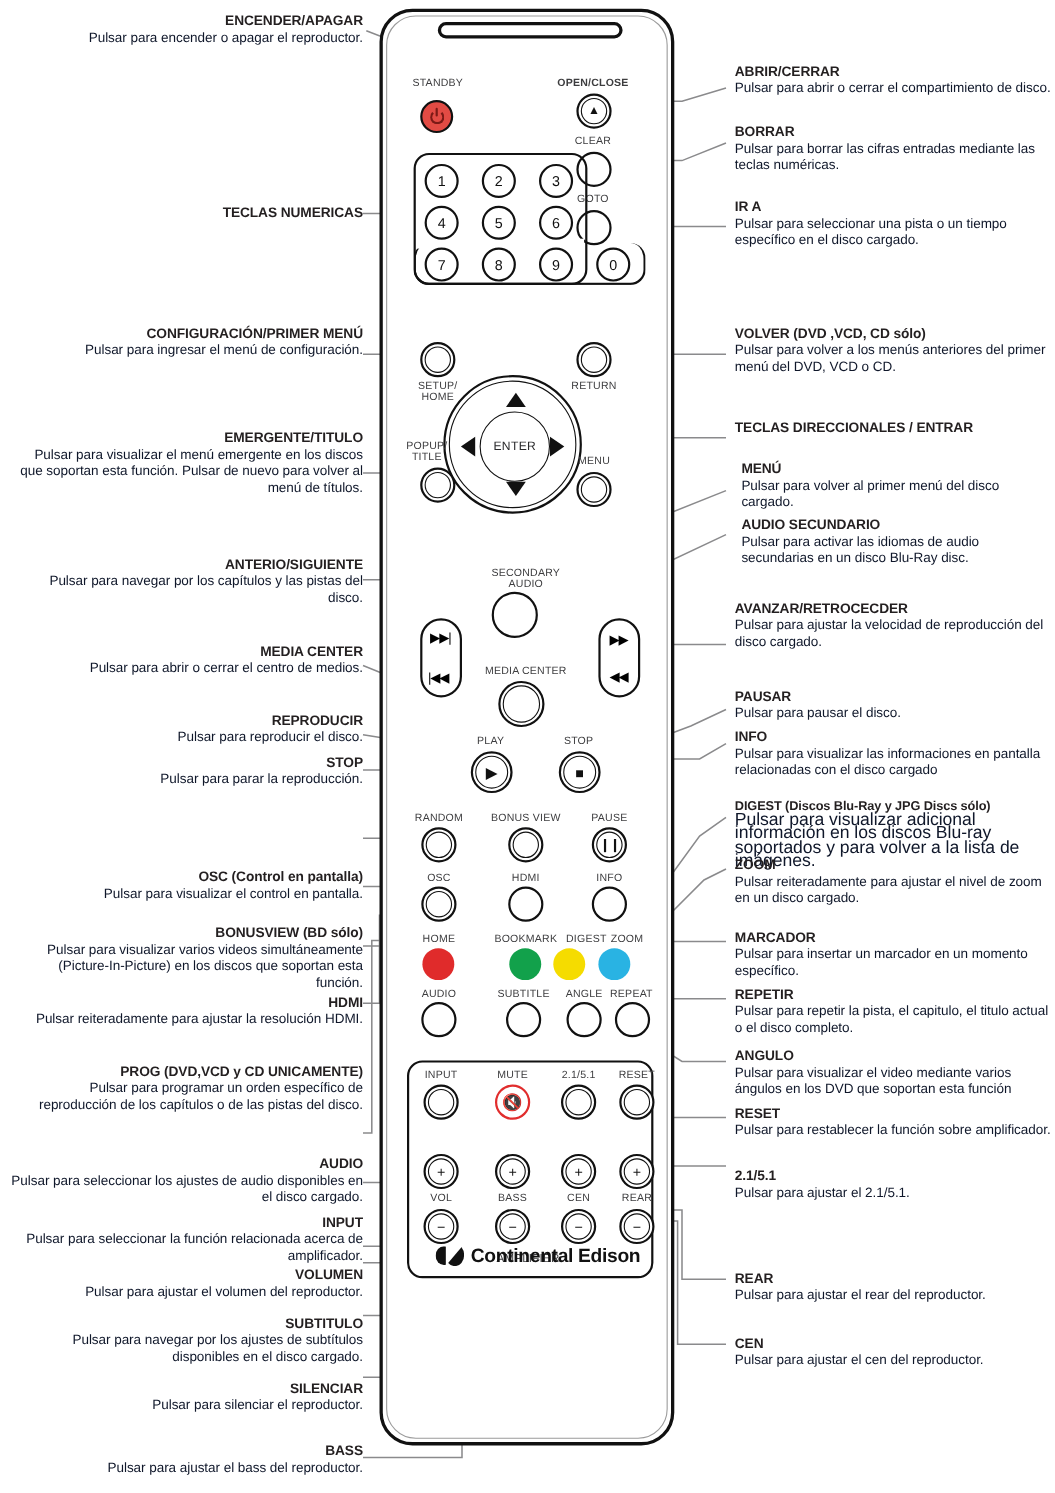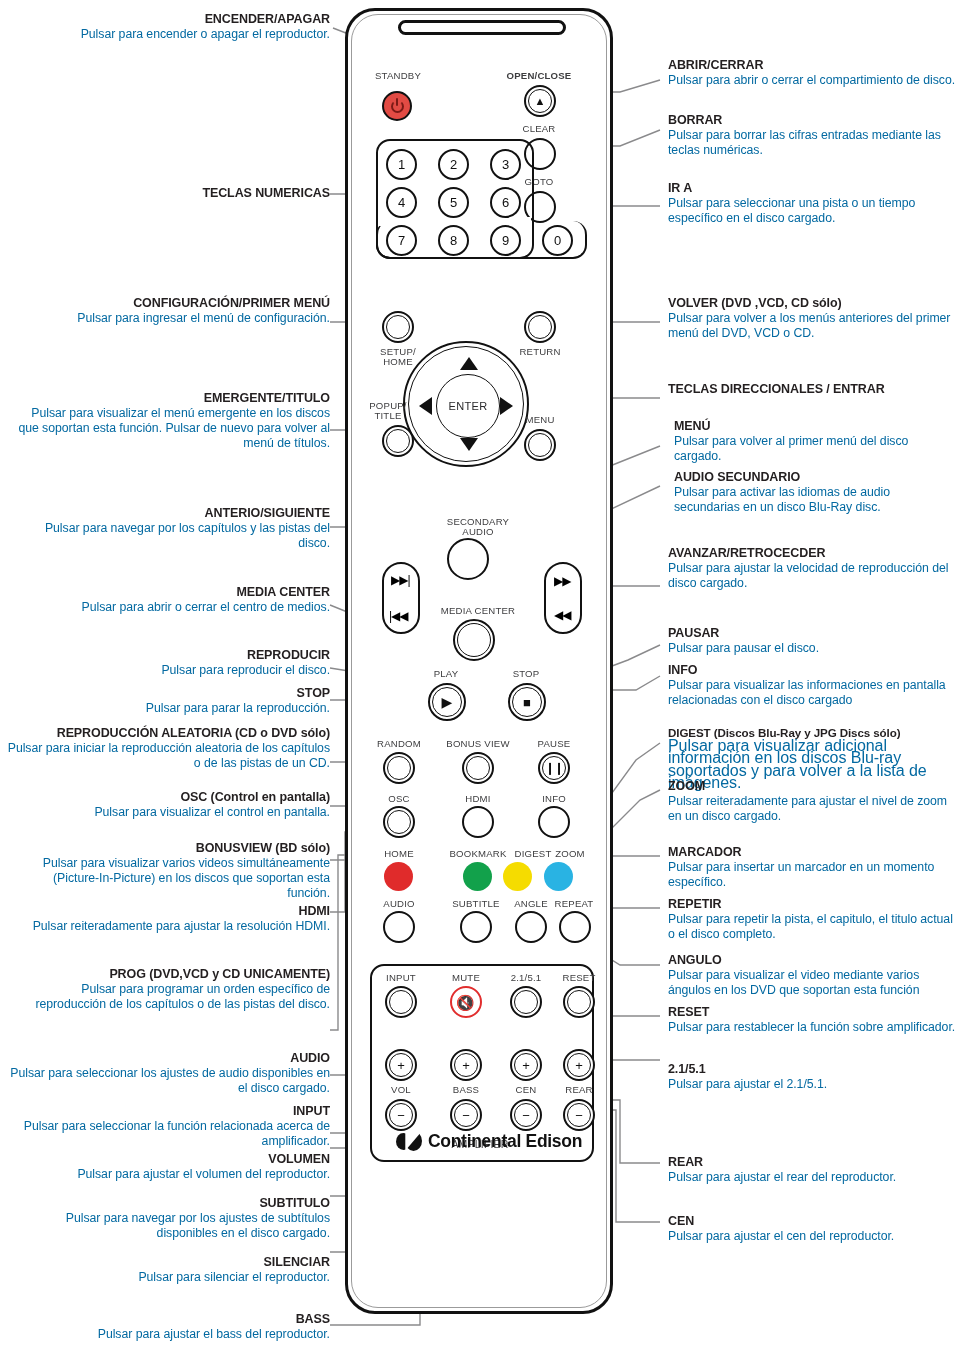--- a/index.html
+++ b/index.html
@@ -18,21 +18,21 @@
   .ann { position: absolute; color: #231f20; }
   .ann .t {
     font-weight: bold;
     font-size: 12.5px;
     line-height: 14.5px;
     letter-spacing: -0.1px;
   }
   .ann .d {
     font-size: 12.3px;
     line-height: 15px;
-    color: #0369a1;
+    color: #0f172a;
     letter-spacing: -0.05px;
   }
   .ann.L { text-align: right; }
   .ann.R { text-align: left; }
   .ann.small .t { font-size: 11.6px; line-height: 13.5px; }
   .ann.small .d { font-size: 16px; line-height: 12.6px; }
 
   
   #remote {
     position: absolute;
@@ -502,24 +502,20 @@
   <div class="ann L" style="left:10px; top:648px; width:320px;">
     <div class="t">REPRODUCIR</div>
     <div class="d">Pulsar para reproducir el disco.</div>
   </div>
 
   <div class="ann L" style="left:10px; top:686px; width:320px;">
     <div class="t">STOP</div>
     <div class="d">Pulsar para parar la reproducción.</div>
   </div>
 
-  <div class="ann L" style="left:6px; top:726px; width:324px;">
-    <div class="t">REPRODUCCIÓN ALEATORIA (CD o DVD sólo)</div>
-    <div class="d">Pulsar para iniciar la reproducción aleatoria de los capítulos o de las pistas de un CD.</div>
-  </div>
 
   <div class="ann L" style="left:10px; top:790px; width:320px;">
     <div class="t">OSC (Control en pantalla)</div>
     <div class="d">Pulsar para visualizar el control en pantalla.</div>
   </div>
 
   <div class="ann L" style="left:10px; top:841px; width:320px;">
     <div class="t">BONUSVIEW (BD sólo)</div>
     <div class="d">Pulsar para visualizar varios videos simultáneamente (Picture-In-Picture) en los discos que soportan esta función.</div>
   </div>

